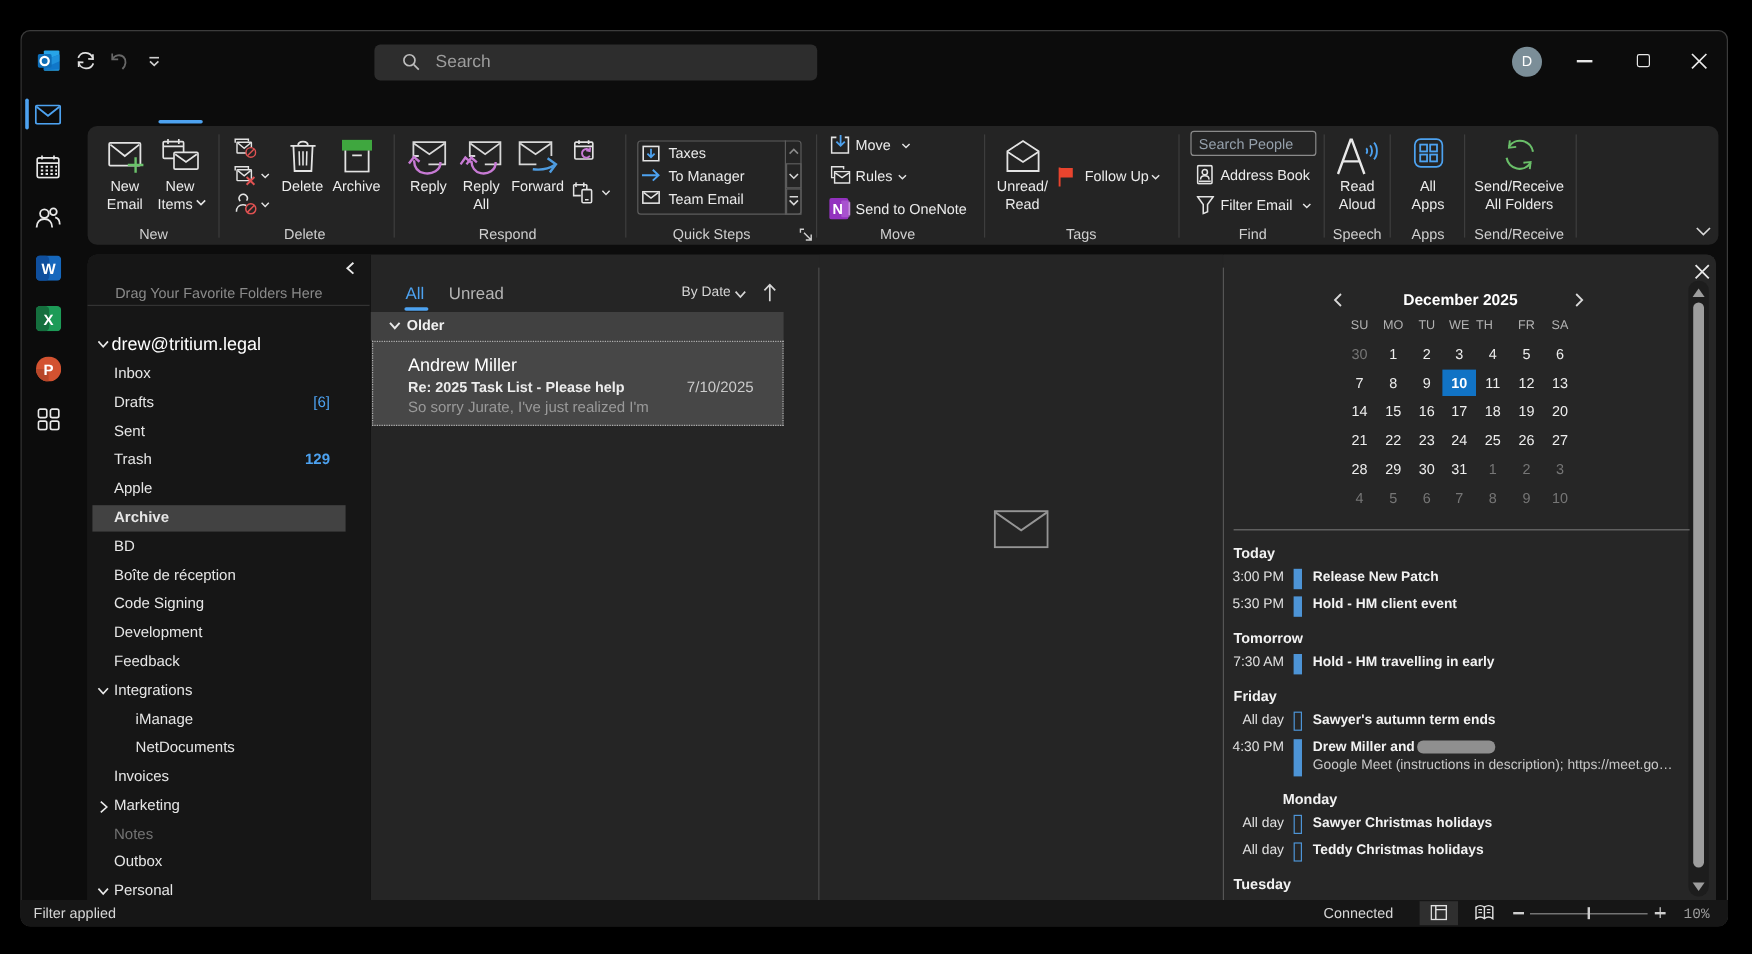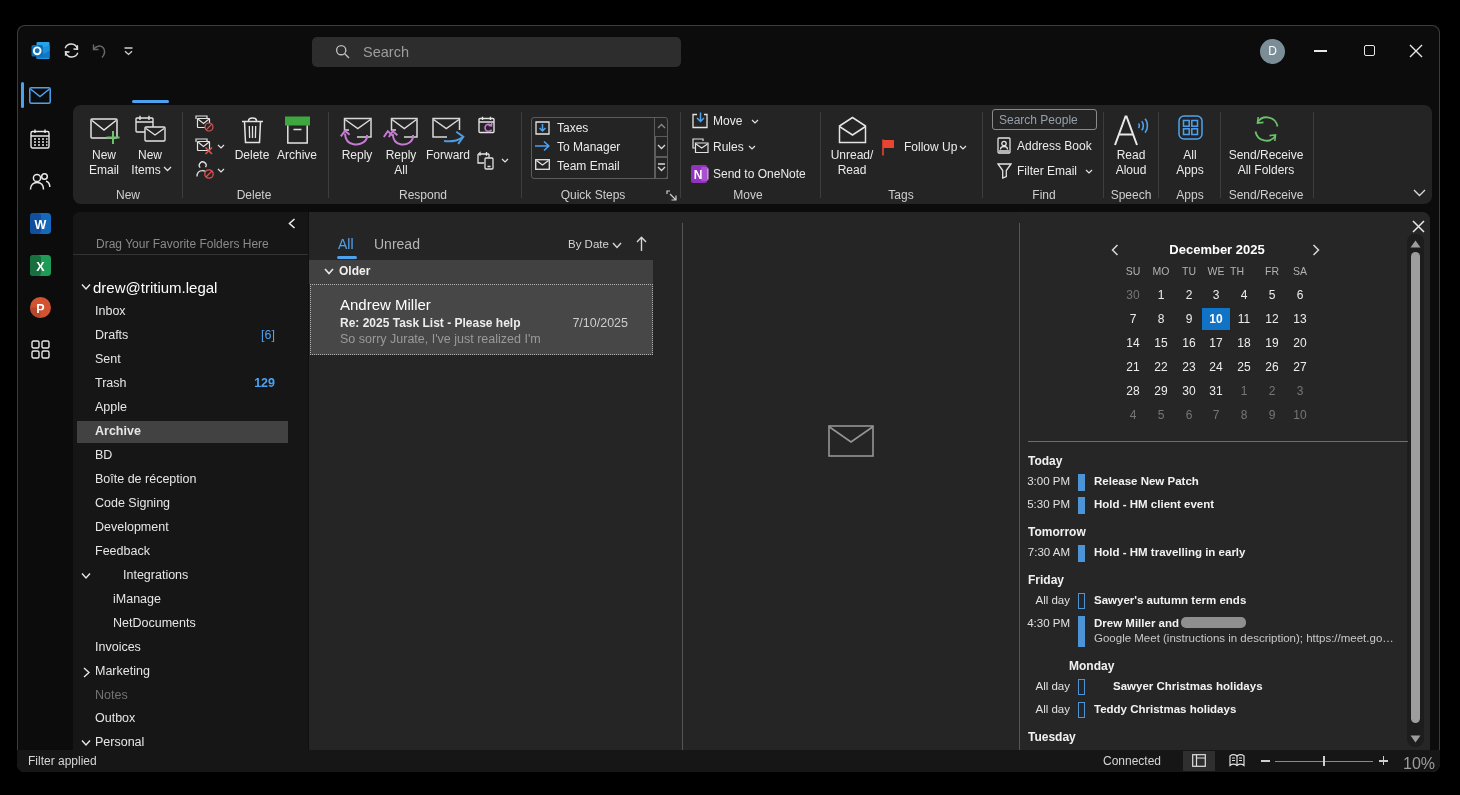--- a/index.html
+++ b/index.html
@@ -384,21 +384,21 @@
       <div class="abs" style="left:60px;top:396px;width:211px;height:22px;background:#424242;"></div>
       <div class="abs" style="left:78px;top:399px;font-size:12.5px;font-weight:bold;color:#e6e6e6;">Archive</div>
       <div class="abs" style="left:78px;top:423px;font-size:12.5px;font-weight:normal;color:#e6e6e6;">BD</div>
       <div class="abs" style="left:78px;top:447px;font-size:12.5px;font-weight:normal;color:#e6e6e6;">Boîte de réception</div>
       <div class="abs" style="left:78px;top:471px;font-size:12.5px;font-weight:normal;color:#e6e6e6;">Code Signing</div>
       <div class="abs" style="left:78px;top:495px;font-size:12.5px;font-weight:normal;color:#e6e6e6;">Development</div>
       <div class="abs" style="left:78px;top:519px;font-size:12.5px;font-weight:normal;color:#e6e6e6;">Feedback</div>
       <svg class="abs" style="left:64px;top:547px" width="10" height="8" viewBox="0 0 10 8" fill="none" stroke="#e8e8e8" stroke-width="1.4">
         <path d="M1 1.5 L5 6 L9 1.5"></path>
       </svg>
-      <div class="abs" style="left:78px;top:543px;font-size:12.5px;font-weight:normal;color:#e6e6e6;margin-left:28px;">Integrations</div>
+      <div class="abs" style="left:78px;top:543px;font-size:12.5px;font-weight:normal;color:#e6e6e6;">Integrations</div>
       <div class="abs" style="left:96px;top:567px;font-size:12.5px;font-weight:normal;color:#e6e6e6;">iManage</div>
       <div class="abs" style="left:96px;top:591px;font-size:12.5px;font-weight:normal;color:#e6e6e6;">NetDocuments</div>
       <div class="abs" style="left:78px;top:615px;font-size:12.5px;font-weight:normal;color:#e6e6e6;">Invoices</div>
       <svg class="abs" style="left:66px;top:642px" width="7" height="11" viewBox="0 0 7 11" fill="none" stroke="#e8e8e8" stroke-width="1.4">
         <path d="M1 1 L6 5.5 L1 10"></path>
       </svg>
       <div class="abs" style="left:78px;top:639px;font-size:12.5px;font-weight:normal;color:#e6e6e6;">Marketing</div>
       <div class="abs" style="left:78px;top:663px;font-size:12.5px;font-weight:normal;color:#737373;text-align:center;">Notes</div>
       <div class="abs" style="left:78px;top:686px;font-size:12.5px;font-weight:normal;color:#e6e6e6;">Outbox</div>
       <svg class="abs" style="left:64px;top:714px" width="10" height="8" viewBox="0 0 10 8" fill="none" stroke="#e8e8e8" stroke-width="1.4">
@@ -527,21 +527,21 @@
         <div class="abs" style="left:1061px;top:568px;width:7px;height:16px;border:1.8px solid #4d94d6;"></div>
         <div class="abs" style="left:1077px;top:569px;font-weight:bold;font-size:11.5px;color:#f2f2f2;white-space:nowrap;">Sawyer's autumn term ends</div>
         <div class="abs" style="left:963px;top:592px;width:90px;text-align:right;font-size:11.5px;color:#e0e0e0;">4:30 PM</div>
         <div class="abs" style="left:1061px;top:591px;width:7px;height:31px;background:#4d94d6;"></div>
         <div class="abs" style="left:1077px;top:592px;font-weight:bold;font-size:11.5px;color:#f2f2f2;white-space:nowrap;">Drew Miller and</div>
         <div class="abs" style="left:1164px;top:592px;width:65px;height:11px;background:#8f8f8f;border-radius:5px;"></div>
         <div class="abs" style="left:1077px;top:607px;font-size:11.5px;color:#c8c8c8;white-space:nowrap;">Google Meet (instructions in description); https://meet.go…</div>
         <div class="abs" style="left:1011px;top:634px;font-weight:bold;font-size:12px;color:#f2f2f2;margin-left:41px;">Monday</div>
         <div class="abs" style="left:963px;top:655px;width:90px;text-align:right;font-size:11.5px;color:#e0e0e0;">All day</div>
         <div class="abs" style="left:1061px;top:654px;width:7px;height:16px;border:1.8px solid #4d94d6;"></div>
-        <div class="abs" style="left:1077px;top:655px;font-weight:bold;font-size:11.5px;color:#f2f2f2;white-space:nowrap;margin-left:19px;">Sawyer Christmas holidays</div>
+        <div class="abs" style="left:1077px;top:655px;font-weight:bold;font-size:11.5px;color:#f2f2f2;white-space:nowrap;">Sawyer Christmas holidays</div>
         <div class="abs" style="left:963px;top:678px;width:90px;text-align:right;font-size:11.5px;color:#e0e0e0;">All day</div>
         <div class="abs" style="left:1061px;top:677px;width:7px;height:16px;border:1.8px solid #4d94d6;"></div>
         <div class="abs" style="left:1077px;top:678px;font-weight:bold;font-size:11.5px;color:#f2f2f2;white-space:nowrap;">Teddy Christmas holidays</div>
         <div class="abs" style="left:1011px;top:705px;font-weight:bold;font-size:12px;color:#f2f2f2;">Tuesday</div>
       </div>
   </div>
 
   <div class="abs" style="left:0;top:725px;width:1423px;height:22px;background:#161616;">
     <div class="abs" style="left:11px;top:4px;color:#d6d6d6;font-size:12px;">Filter applied</div>
     <div class="abs" style="left:1086px;top:4px;color:#d6d6d6;font-size:12px;">Connected</div>
@@ -553,16 +553,16 @@
     <svg class="abs" style="left:1212px;top:4px" width="16" height="13" viewBox="0 0 16 13" fill="none" stroke="#e0e0e0" stroke-width="1.2">
       <path d="M8 2 C6 0.5 3 0.5 1 2 L1 11.5 C3 10 6 10 8 11.5 C10 10 13 10 15 11.5 L15 2 C13 0.5 10 0.5 8 2 Z"></path>
       <path d="M8 2 L8 11.5"></path>
       <path d="M3 4 L6 4 M3 6.5 L6 6.5 M10 4 L13 4 M10 6.5 L13 6.5"></path>
     </svg>
     <div class="abs" style="left:1244px;top:10px;width:9px;height:1.5px;background:#cfcfcf;"></div>
     <div class="abs" style="left:1258px;top:10.5px;width:98px;height:1px;background:#8a8a8a;"></div>
     <div class="abs" style="left:1306px;top:6px;width:2px;height:10px;background:#cfcfcf;"></div>
     <div class="abs" style="left:1362px;top:10px;width:9px;height:1.5px;background:#cfcfcf;"></div>
     <div class="abs" style="left:1362px;top:6.2px;width:1.5px;height:9px;background:#cfcfcf;margin-left:3.7px;"></div>
-    <div class="abs" style="left:1386px;top:5px;color:#9d9d9d;font-size:16px;">10%</div>
+    <div class="abs" style="left:1386px;top:5px;color:#9d9d9d;font-size:12px;font-family:Liberation Mono, monospace;">10%</div>
   </div>
 
 </div>
 
 </body></html>

